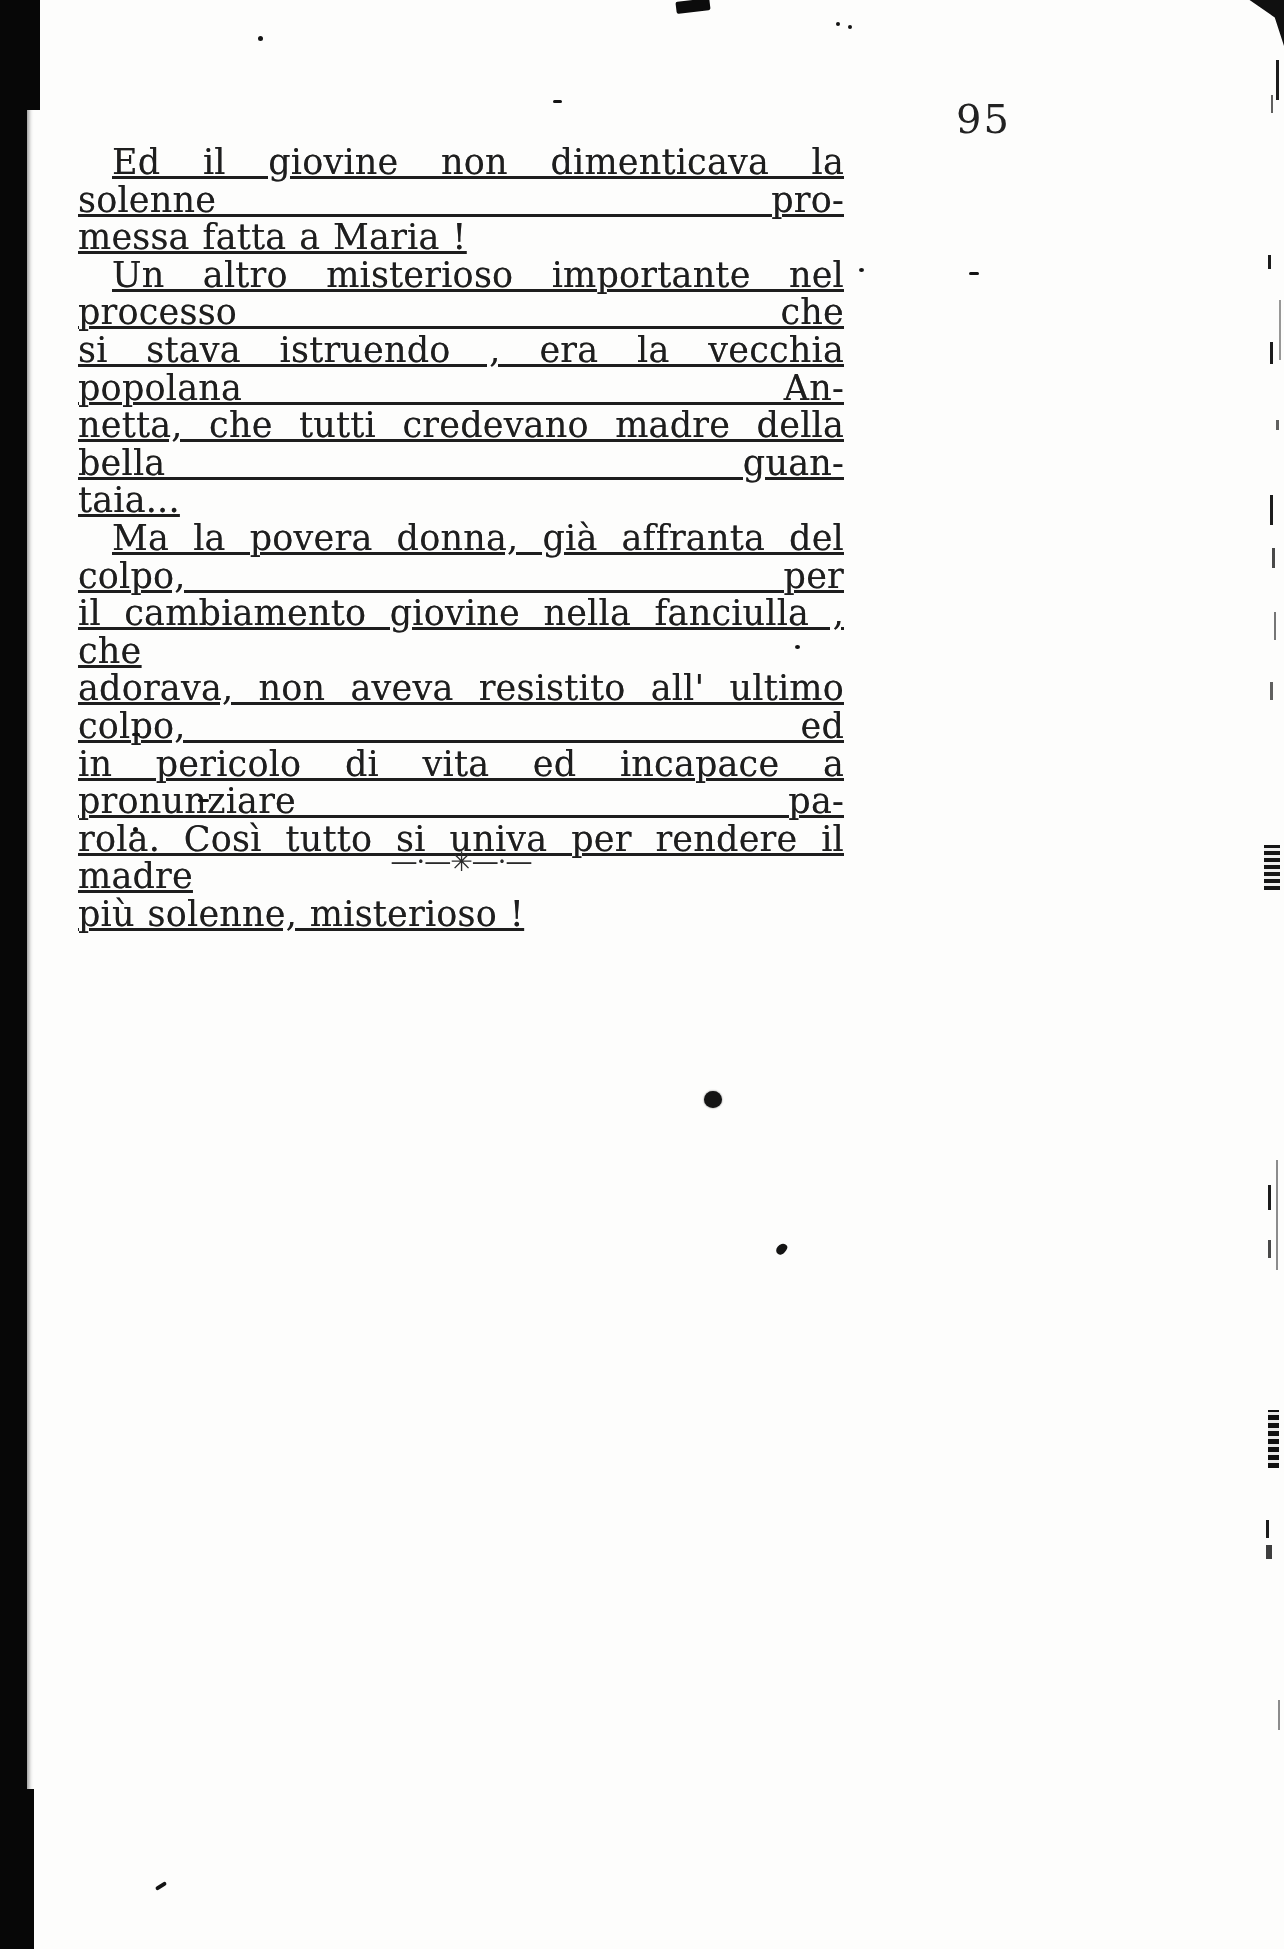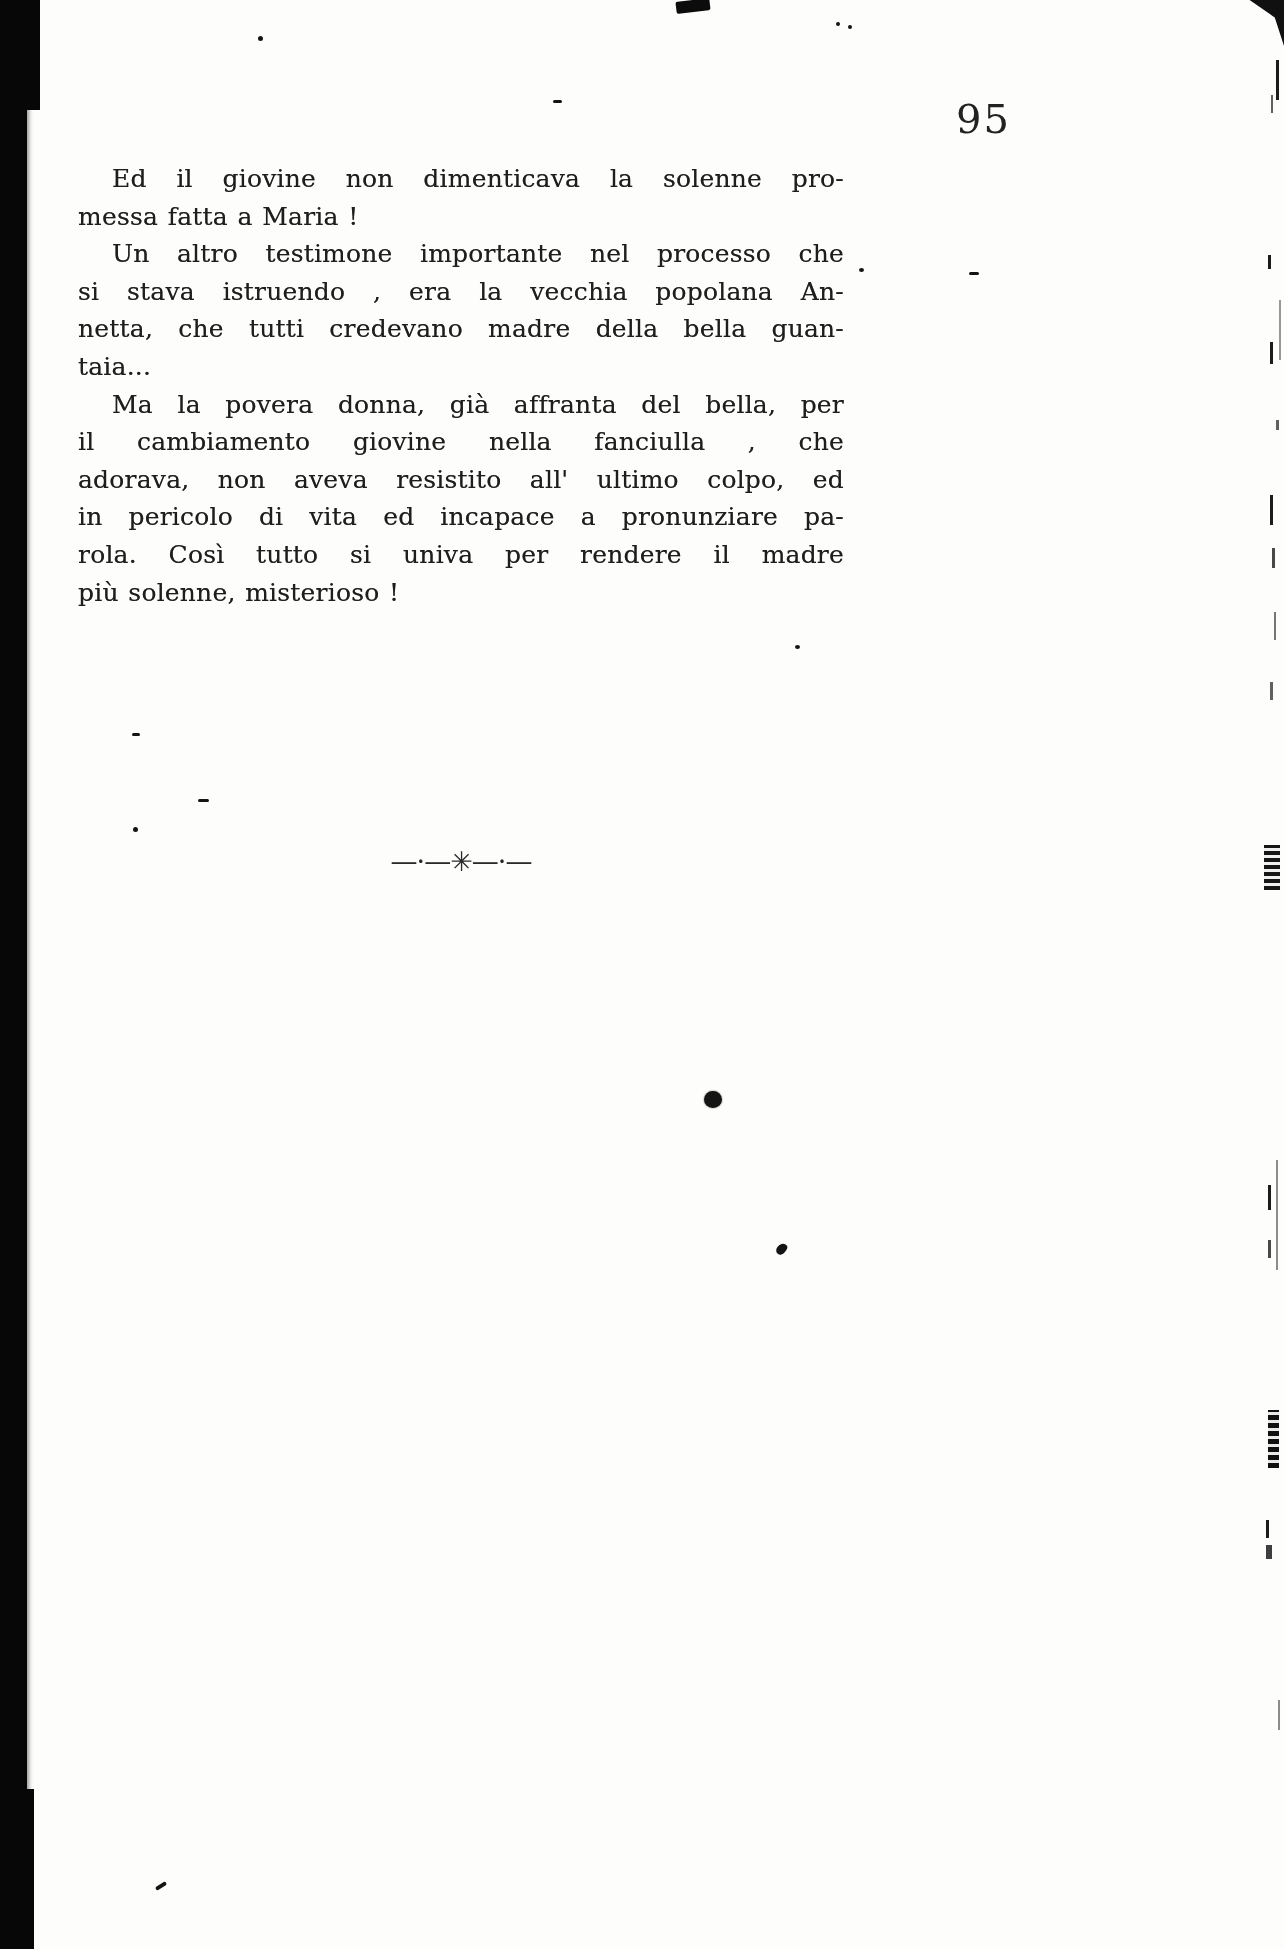--- a/index.html
+++ b/index.html
@@ -37,24 +37,25 @@
     position:absolute; left:676px; top:0; width:34px; height:12px;
     background:#0c0c0c; transform:rotate(-7deg); border-radius:2px;
   }
 
   .page-number {
     position:absolute; left:956px; top:96px;
     font-size:40px; letter-spacing:2px; color:#222;
   }
 
   .text-block {
-    position:absolute; left:78px; top:160px; width:766px;
-    font-size:25px; line-height:37.6px;
+    position:absolute; left:78px; top:144px; width:766px;
+    font-size:35px; line-height:37.6px;
     letter-spacing:.2px; word-spacing:1.5px;
     text-shadow: 0 0 .4px rgba(10,10,10,.55);
+    text-decoration: underline;
   }
   .line  { text-align:justify; text-align-last:justify; }
   .line.first { text-indent:34px; }
   .line.last  { text-align-last:left; }
 
   .ornament {
     position:absolute; left:78px; top:846px; width:766px;
     text-align:center; font-size:27px; color:#2a2a2a;
     letter-spacing:-1px;
   }
@@ -73,27 +74,27 @@
   <div class="top-mark"></div>
 
   <div class="page-number">95</div>
 
   <div class="text-block">
     <div class="paragraph">
       <div class="line first">Ed il giovine non dimenticava la solenne pro-</div>
       <div class="line last">messa fatta a Maria !</div>
     </div>
     <div class="paragraph">
-      <div class="line first">Un altro testimone importante nel processo che</div>
+      <div class="line first">Un altro misterioso importante nel processo che</div>
       <div class="line">si stava istruendo , era la vecchia popolana An-</div>
       <div class="line">netta, che tutti credevano madre della bella guan-</div>
       <div class="line last">taia...</div>
     </div>
     <div class="paragraph">
-      <div class="line first">Ma la povera donna, già affranta del bella, per</div>
+      <div class="line first">Ma la povera donna, già affranta del colpo, per</div>
       <div class="line">il cambiamento giovine nella fanciulla , che</div>
       <div class="line">adorava, non aveva resistito all' ultimo colpo, ed</div>
       <div class="line">in pericolo di vita ed incapace a pronunziare pa-</div>
       <div class="line">rola. Così tutto si univa per rendere il madre</div>
       <div class="line last">più solenne, misterioso !</div>
     </div>
   </div>
 
   <div class="ornament">—·—✳—·—</div>
 

